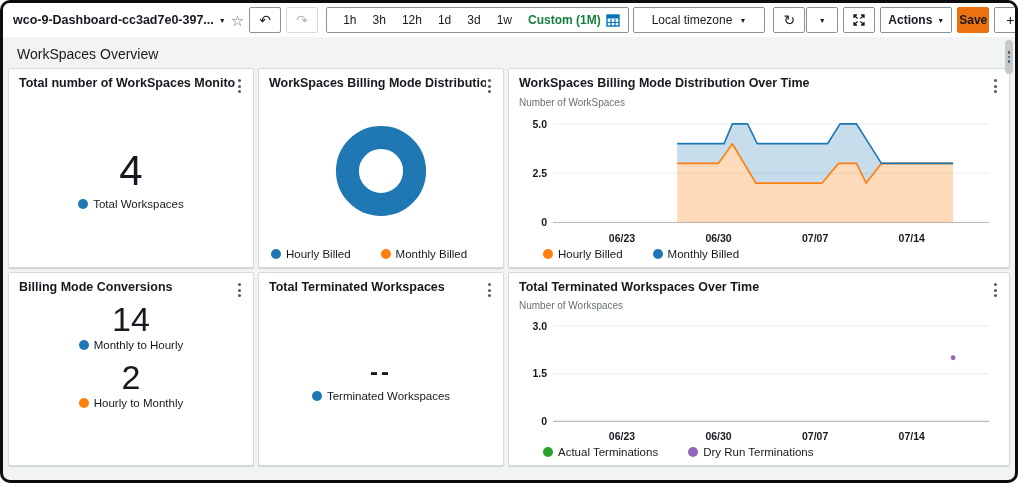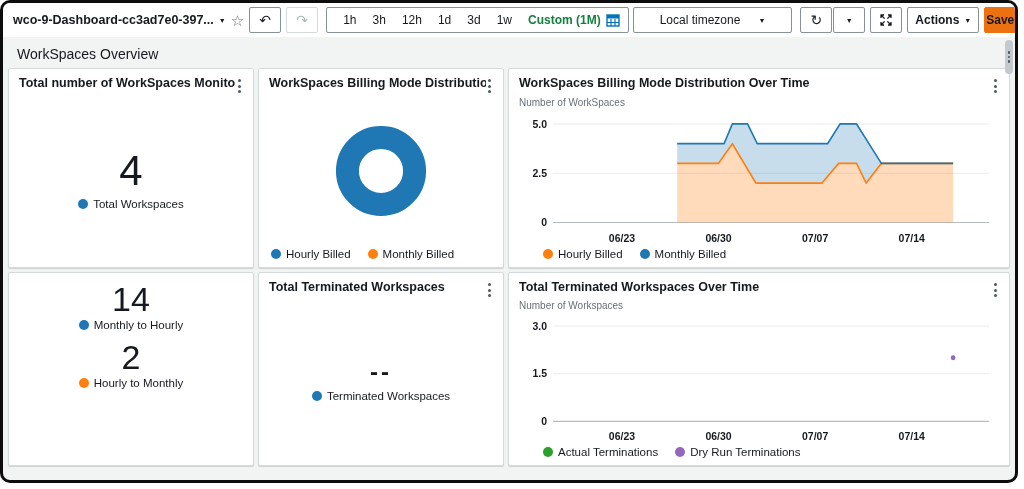--- a/index.html
+++ b/index.html
@@ -15,22 +15,22 @@
   .tb-btn { height:26px; min-width:32px; border:1px solid #879196; border-radius:2px; background:#fff;
             display:inline-flex; align-items:center; justify-content:center; gap:5px;
             font-family:inherit; font-size:12px; font-weight:700; color:#16191f; padding:0 7px; cursor:pointer; flex-shrink:0; }
   .tb-btn.icon-btn { font-size:14px; font-weight:400; }
   .tb-btn.disabled { border-color:#d5dbdb; color:#aab7b8; }
   .tb-btn.save { background:#ec7211; border-color:#ec7211; color:#16191f; padding:0 0; }
   .time-group { display:flex; align-items:center; height:26px; border:1px solid #879196; border-radius:2px;
                 background:#fff; padding:0 8px; flex-shrink:0;text-align:center; }
   .preset { font-size:12px; padding:0 8px; cursor:pointer; }
   .custom { font-size:12px; font-weight:700; color:#15803d; padding:0 5px 0 8px; cursor:pointer; }
-  .tz { display:flex; align-items:center; gap:18px; height:26px; border:1px solid #879196; border-radius:2px;
-        background:#fff; padding:0 26px; font-size:12px; margin-left:-1px; cursor:pointer; flex-shrink:0; }
+  .tz { display:flex; align-items:center; gap:7px; height:26px; border:1px solid #879196; border-radius:2px;
+        background:#fff; padding:0 18px; font-size:12px; margin-left:-1px; cursor:pointer; flex-shrink:0; }
   .tz .caret, .tb-btn .caret { font-size:7px; }
   
   .page-head { display:flex; align-items:center; justify-content:space-between; padding:9px 10px 4px 14px; }
   .page-title { font-size:14px; font-weight:400; color:#16191f; margin:0; }
   .scroll-thumb { position:absolute; right:2px; top:37px; width:8px; height:34px; background:#c3c9cc;
                   border-radius:4px; display:flex; flex-direction:column; align-items:center;
                   justify-content:center; gap:2px; cursor:pointer; }
   .scroll-thumb i { width:2.5px; height:2.5px; background:#4d5560; border-radius:50%; }
   
   .grid { display:grid; grid-template-columns:246px 246px 1fr; grid-template-rows:200px 194px; gap:4px; padding:2px 5px 0; }
@@ -39,21 +39,21 @@
   .panel-head { display:flex; justify-content:space-between; align-items:flex-start; flex-shrink:0; }
   .panel-title { font-size:12.5px; font-weight:700; color:#16191f; overflow:hidden; white-space:nowrap; }
   .kebab { display:flex; flex-direction:column; gap:2.5px; padding:3px 2px; cursor:pointer; }
   .kebab i { width:3px; height:3px; background:#545b64; border-radius:50%; }
   .center-col { flex:1; display:flex; flex-direction:column; align-items:center; justify-content:center; gap:6px; }
   .big { font-size:42px; line-height:1; color:#16191f; }
   .big.med { font-size:34px; }
   .big.dashes { font-size:24px; font-weight:700; letter-spacing:3px; }
   .legend-item { display:inline-flex; align-items:center; gap:5px; font-size:11.5px; color:#16191f; cursor:pointer; }
   .dot { width:10px; height:10px; border-radius:50%; background:#1f77b4; flex-shrink:0; }
-  .legend-row { display:flex; gap:17px; align-items:center; flex-shrink:0; padding:2px 0 3px 2px; }
+  .legend-row { display:flex; gap:30px; align-items:center; flex-shrink:0; padding:2px 0 3px 2px; }
   .legend-row.indent { padding-left:24px; }
   .stack { flex:1; display:flex; flex-direction:column; align-items:center; justify-content:center; gap:3px; }
   .donut-wrap { flex:1; display:flex; align-items:center; justify-content:center; }
   .chart-svg { display:block; width:100%; flex:1; }
 </style>
 </head>
 <body>
 
 <div class="frame">
 
@@ -194,20 +194,28 @@
           <span>Hourly Billed</span>
         </span>
         <span class="legend-item">
           <i class="dot" style="background: rgb(31, 119, 180);"></i>
           <span>Monthly Billed</span>
         </span>
       </div>
     </div>
 
     <div class="panel">
+      <div class="panel-head">
+        <span class="panel-title">Billing Mode Conversions</span>
+        <span class="kebab">
+            <i></i>
+            <i></i>
+            <i></i>
+          </span>
+      </div>
       <div class="stack" style="justify-content:flex-start; padding-top:2px;">
         <div class="big med">14</div>
         <span class="legend-item">
           <i class="dot" style="background: rgb(31, 119, 180);"></i>
           <span>Monthly to Hourly</span>
         </span>
         <div class="big med" style="margin-top:6px;">2</div>
         <span class="legend-item">
           <i class="dot" style="background: rgb(255, 127, 14);"></i>
           <span>Hourly to Monthly</span>

